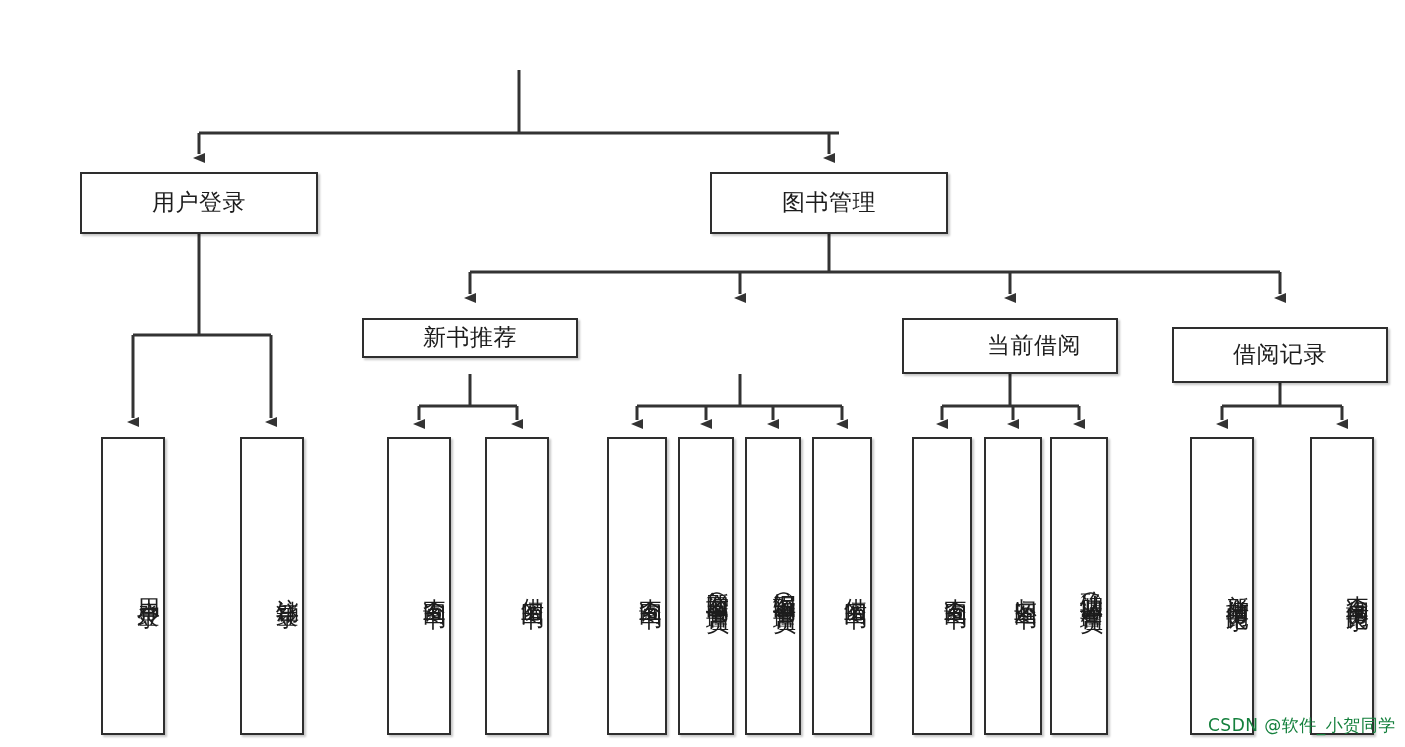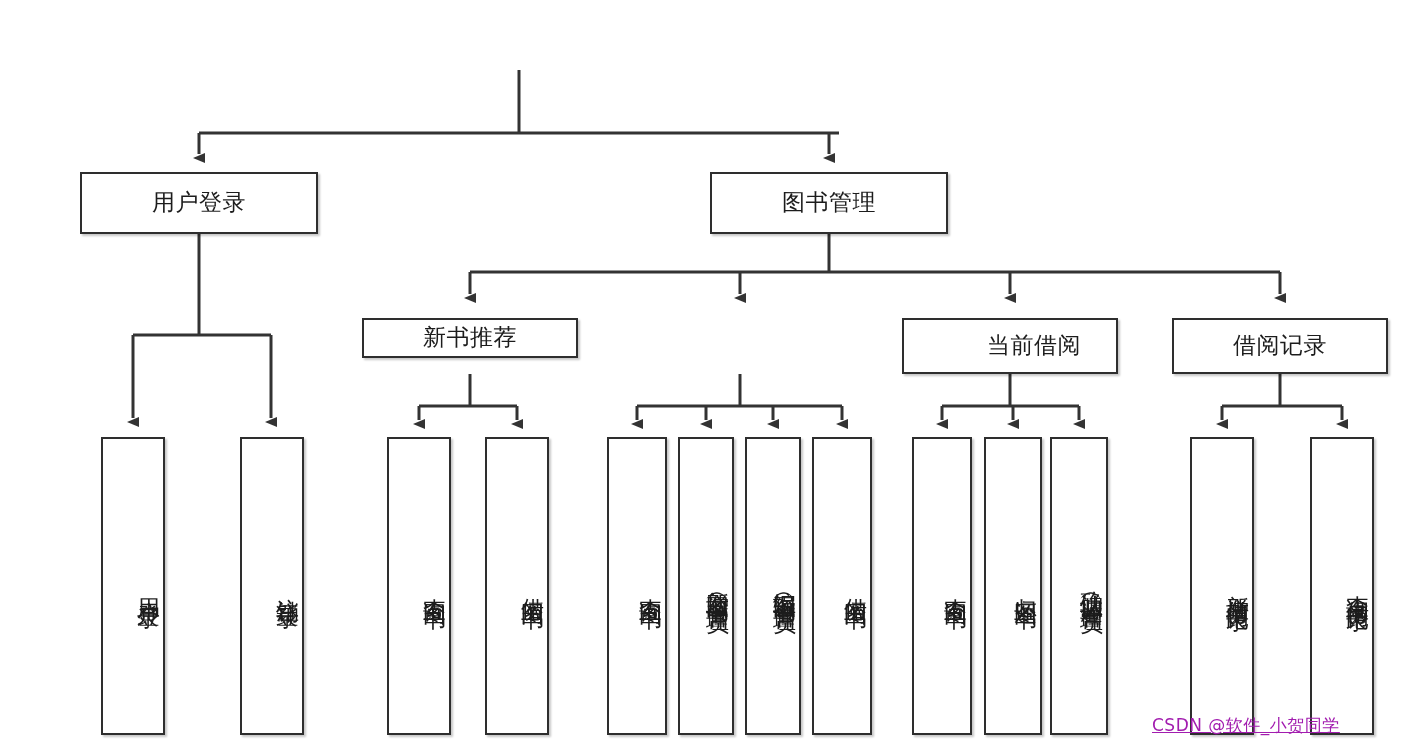--- a/index.html
+++ b/index.html
@@ -55,27 +55,26 @@
   svg.edges {
     position: absolute;
     left: 0;
     top: 0;
     width: 1405px;
     height: 747px;
     pointer-events: none;
   }
   .watermark {
     position: absolute;
-    left: 1152px;
+    left: 1208px;
     top: 714px;
     font-size: 17px;
-    color: #a21caf;
+    color: #15803d;
     letter-spacing: 0.5px;
     white-space: nowrap;
-    text-decoration: underline;
   }
 </style>
 </head>
 <body>
 
 <div id="canvas">
 
   <svg class="edges" viewBox="0 0 1405 747" xmlns="http://www.w3.org/2000/svg">
     <defs>
       <marker id="arrow" markerWidth="10" markerHeight="12" refX="1" refY="6" orient="auto" markerUnits="userSpaceOnUse">
@@ -133,21 +132,21 @@
   <div class="node horiz" style="left:710px;top:172px;width:238px;height:62px;">
     <span>图书管理</span>
   </div>
 
   <div class="node horiz" style="left:362px;top:318px;width:216px;height:40px;">
     <span>新书推荐</span>
   </div>
   <div class="node horiz" style="left:902px;top:318px;width:216px;height:56px;padding-left:48px;">
     <span>当前借阅</span>
   </div>
-  <div class="node horiz" style="left:1172px;top:318px;width:216px;height:56px;">
+  <div class="node horiz" style="left:1172px;top:327px;width:216px;height:56px;">
     <span>借阅记录</span>
   </div>
 
   <div class="node vert" style="left:101px;top:437px;width:64px;height:298px;">
     <span class="vlabel">用户登录</span>
   </div>
   <div class="node vert" style="left:240px;top:437px;width:64px;height:298px;">
     <span class="vlabel">注销登录</span>
   </div>
   <div class="node vert" style="left:387px;top:437px;width:64px;height:298px;">

